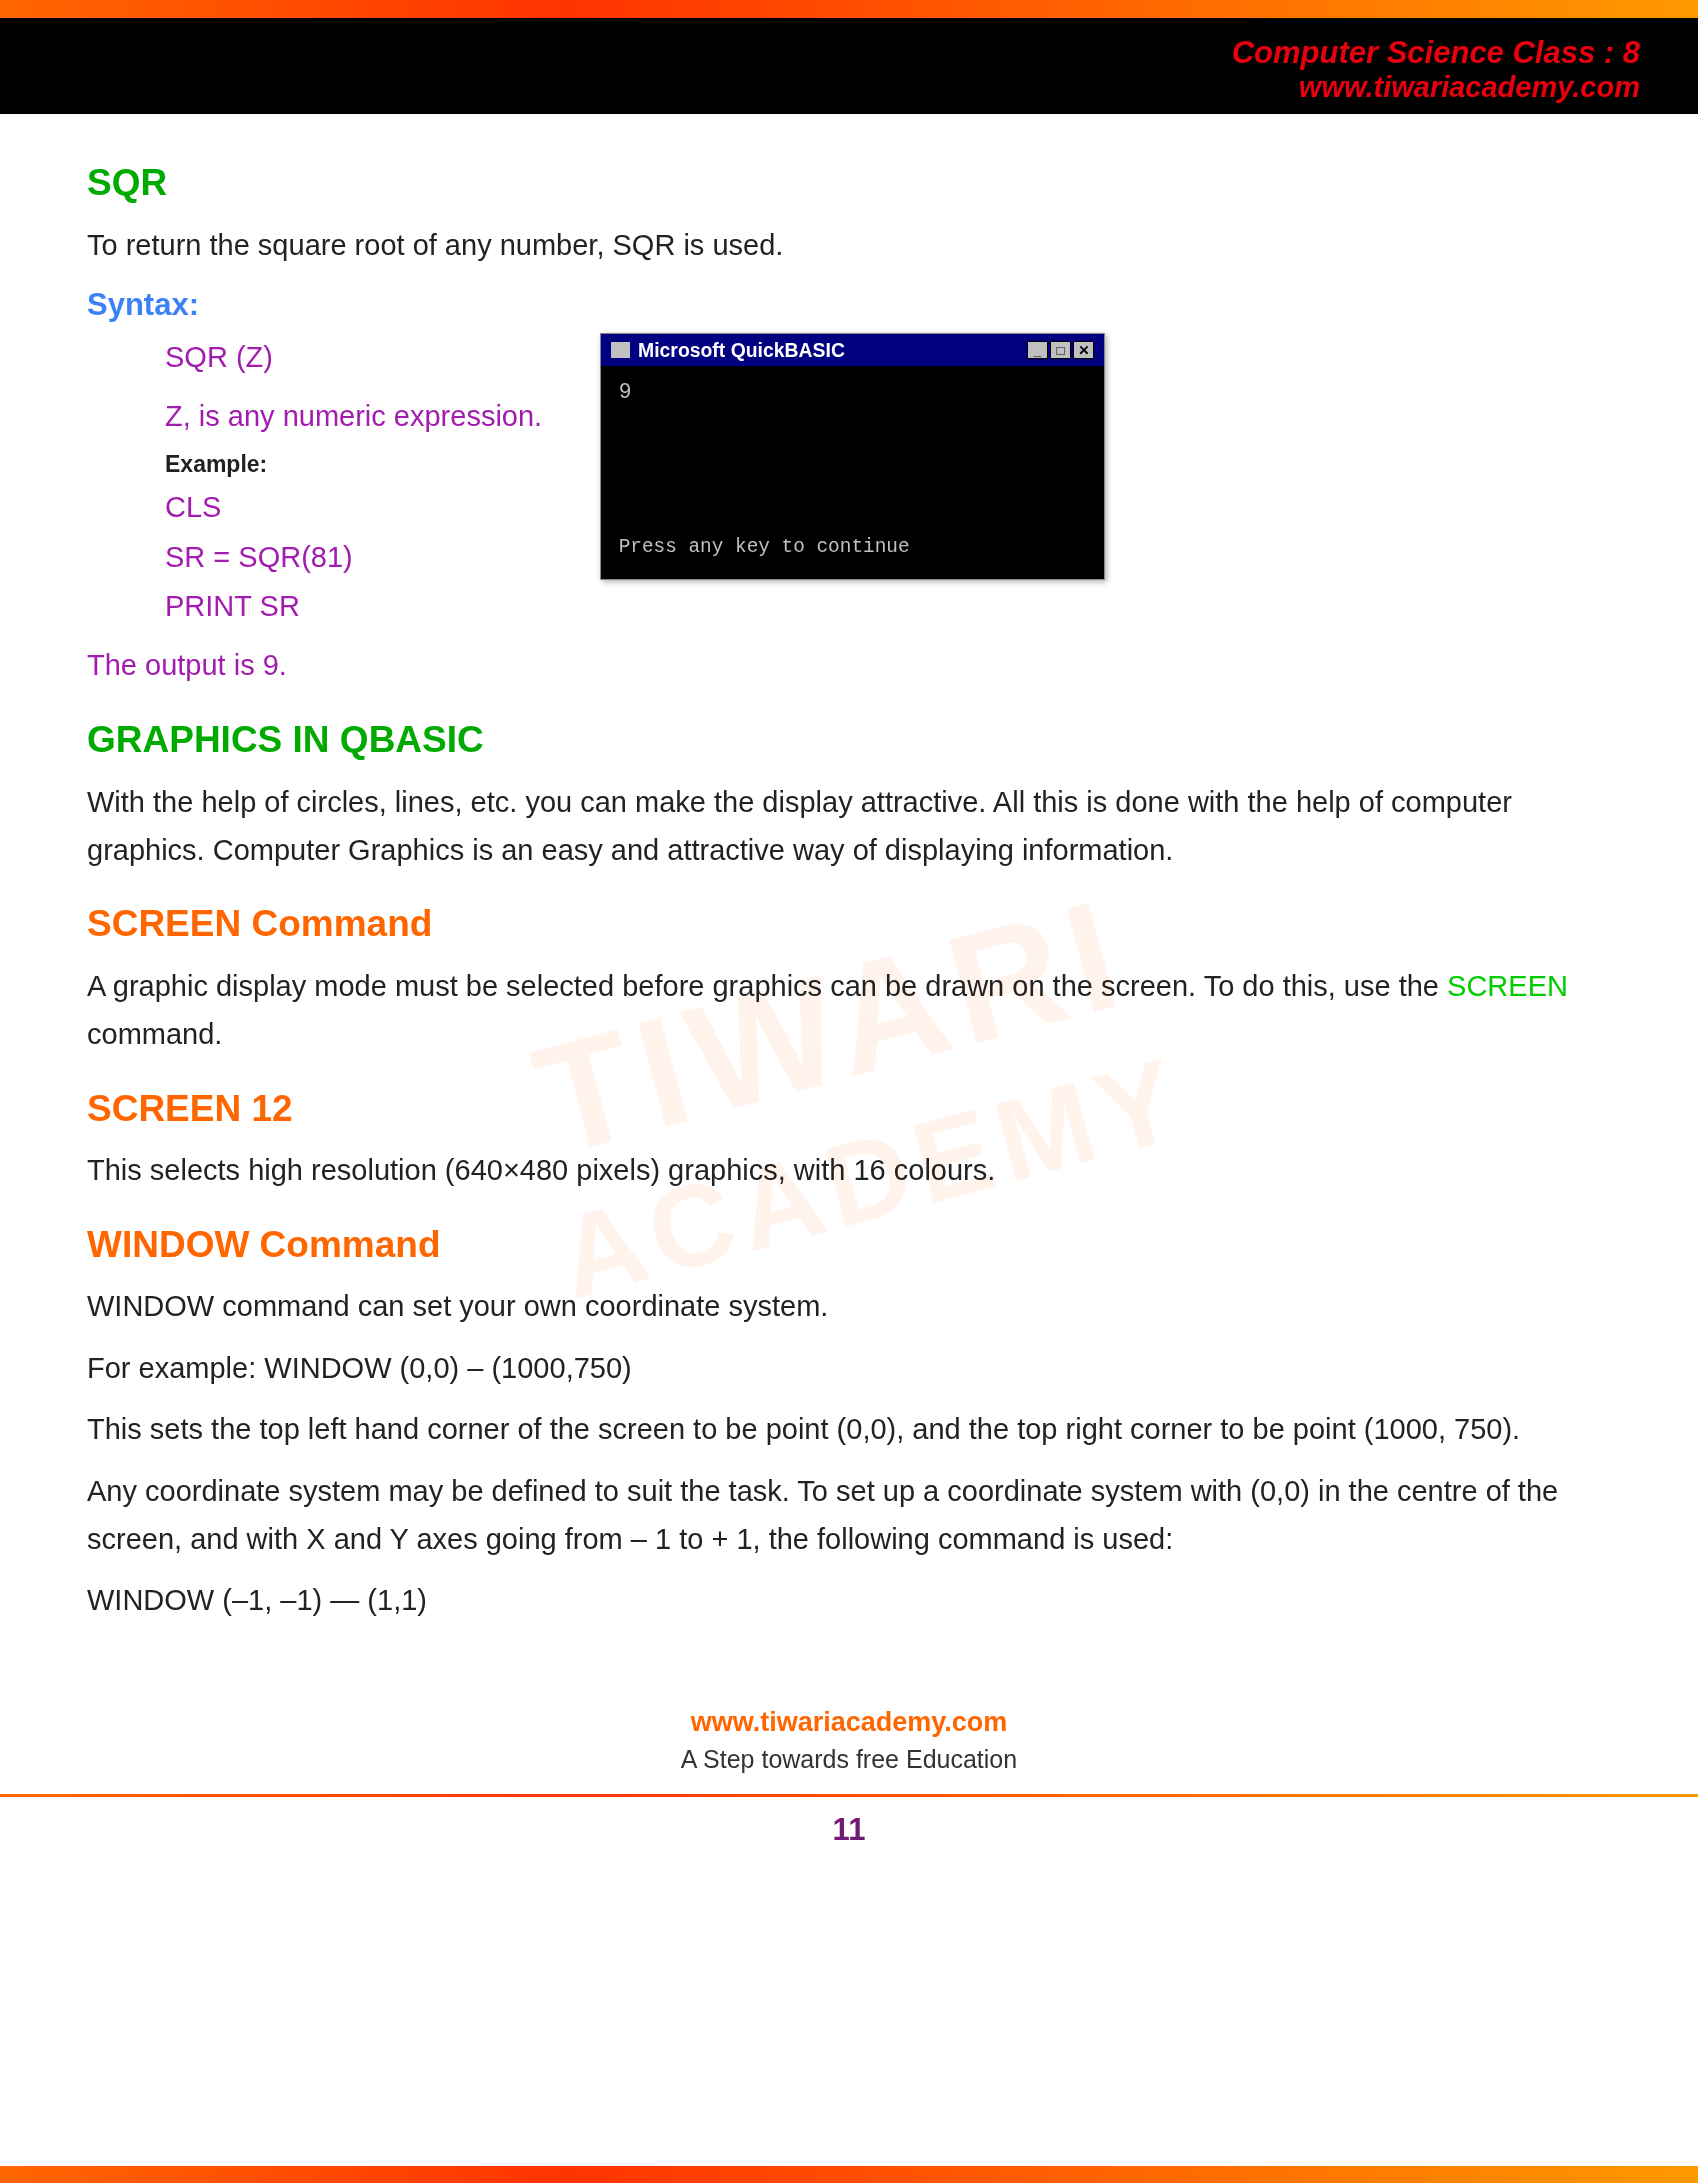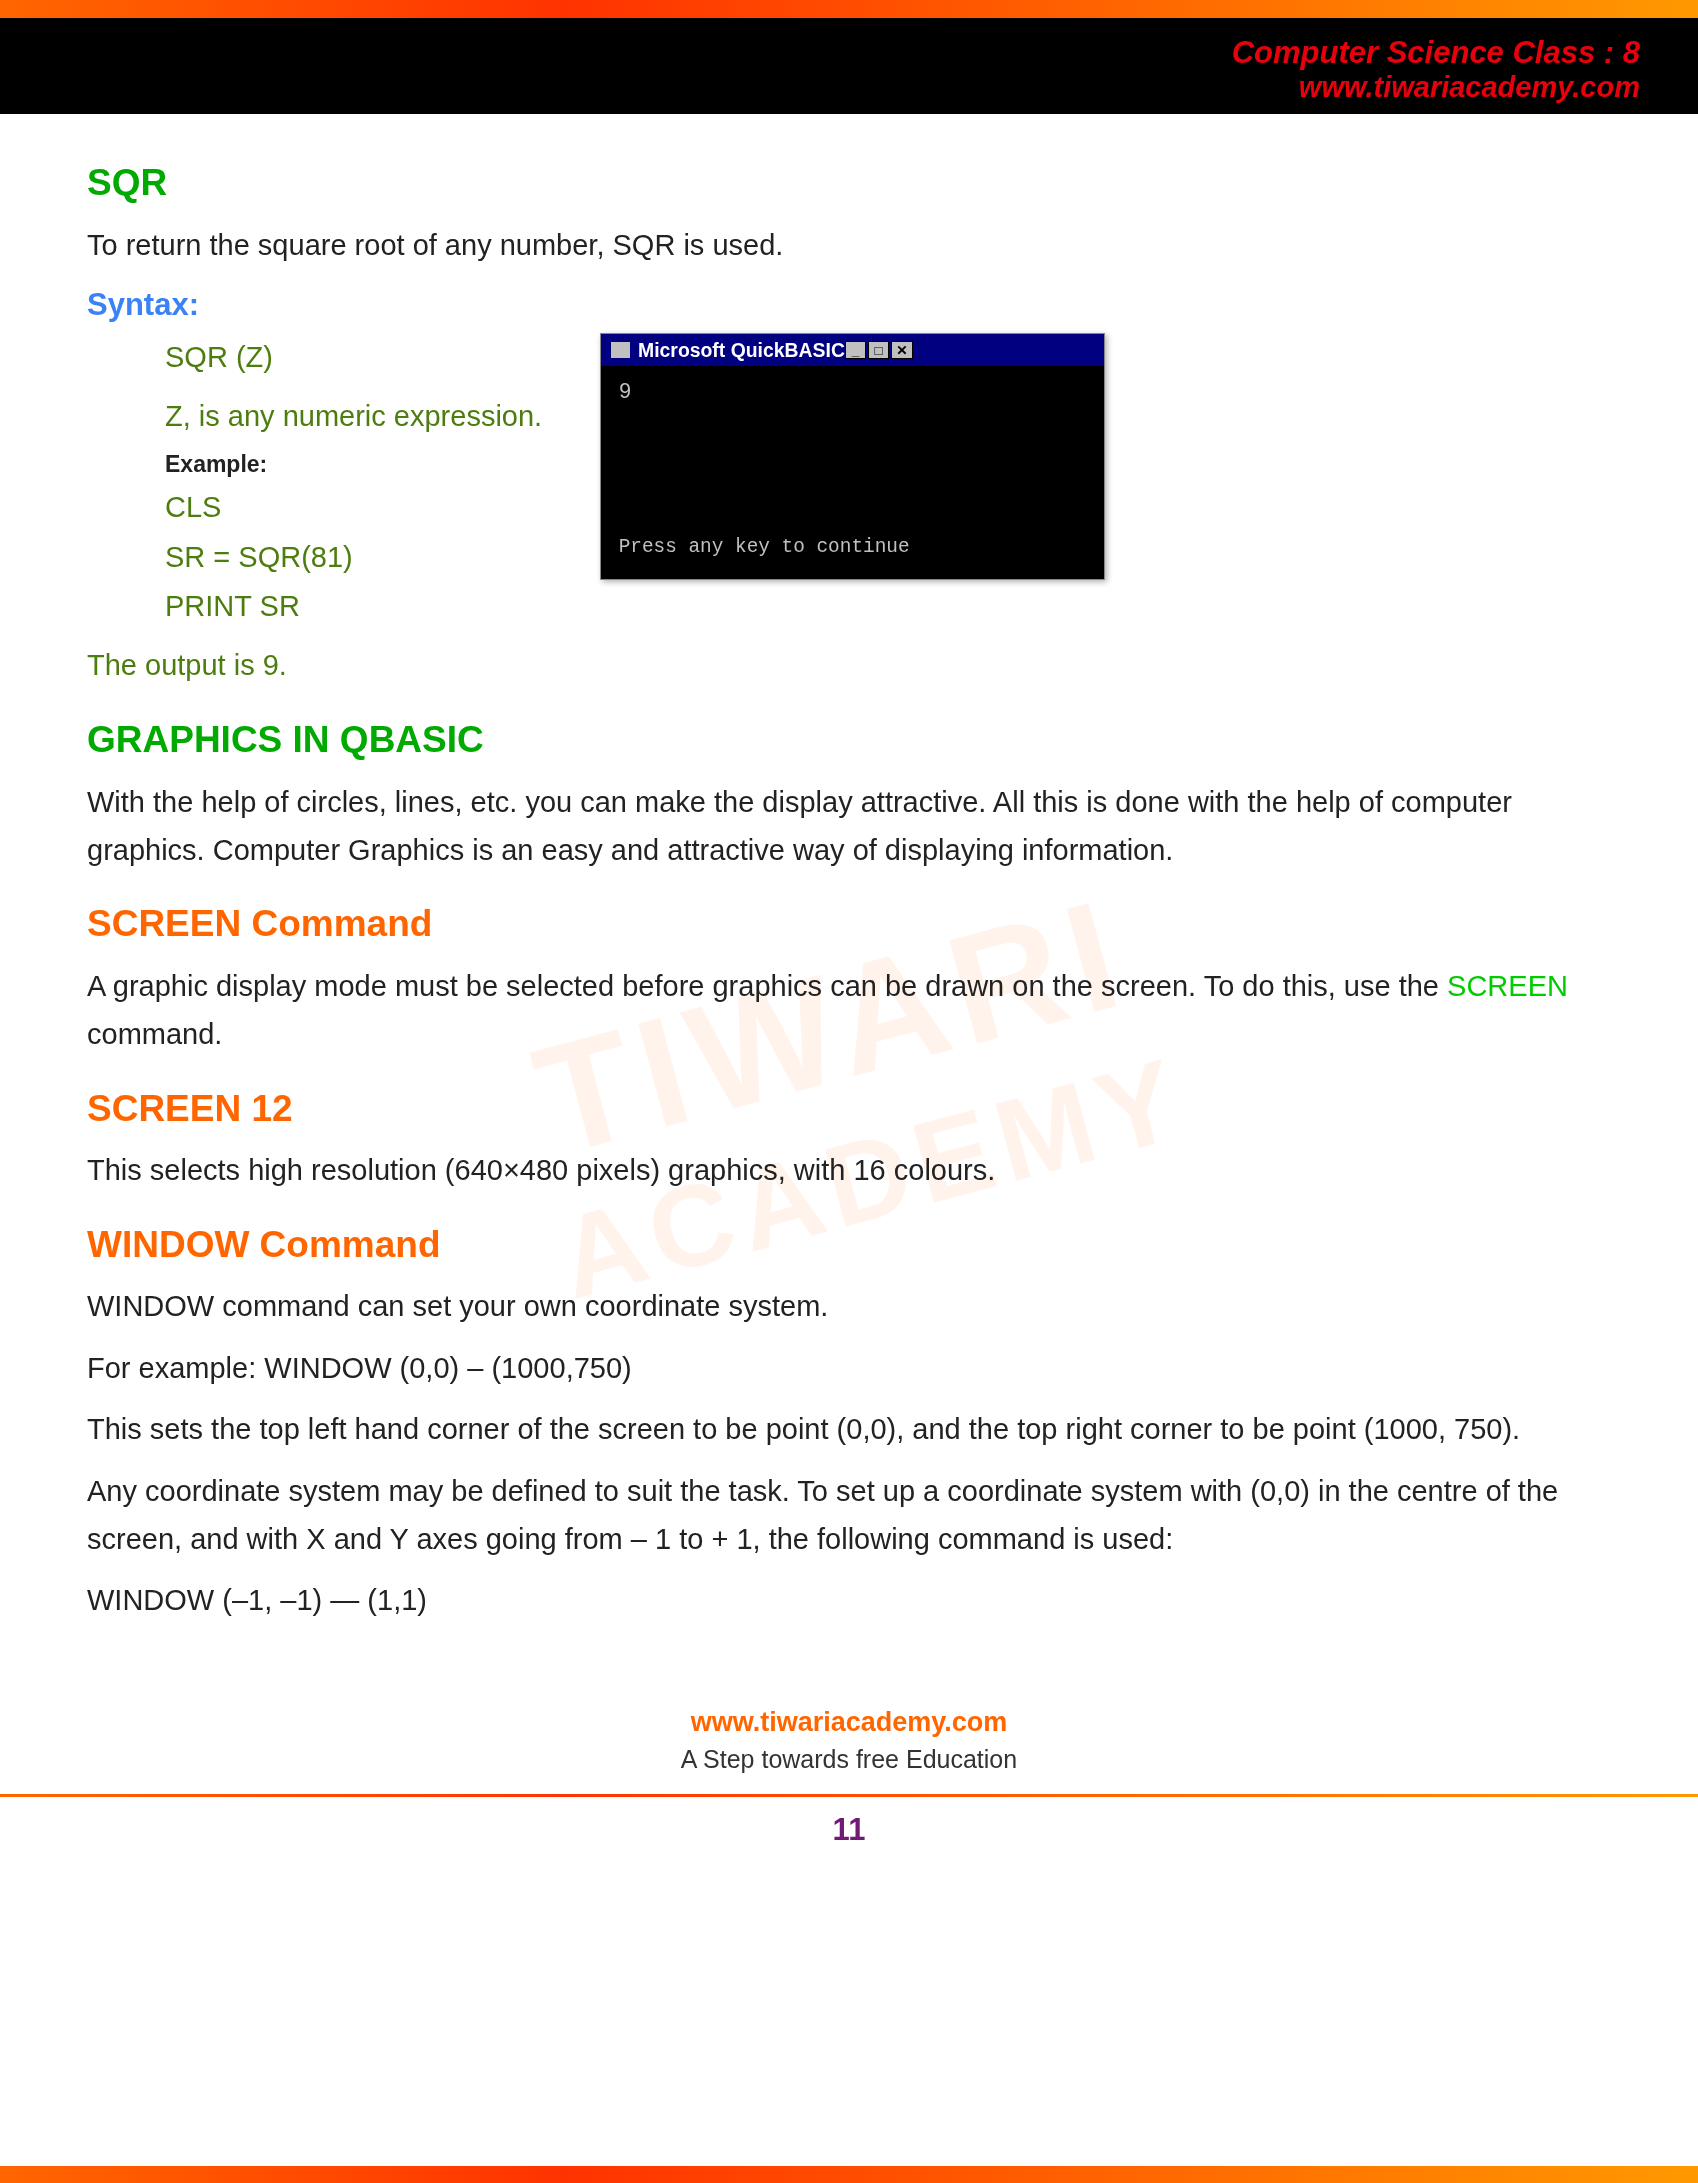--- a/index.html
+++ b/index.html
@@ -111,21 +111,21 @@
       margin-top: 17.5px;
     }
 
     .code-block {
       margin-left: 78px;
       margin-bottom: 9.7px;
     }
 
     .code-line {
       font-size: 29px;
-      color: #4d7c0f;
+      color: #a21caf;
       line-height: 1.7;
     }
 
     .example-label {
       font-size: 23px;
       font-weight: bold;
       color: #222;
       margin-bottom: 5.8px;
     }
 
@@ -155,21 +155,21 @@
     }
 
     .qbasic-titlebar {
       background: #000080;
       color: #fff;
       font-family: 'Arial', sans-serif;
       font-size: 19.4px;
       font-weight: bold;
       padding: 4.9px 9.7px;
       display: flex;
-      justify-content: flex-start;
+      justify-content: space-between;
       align-items: center;
     }
 
     .qbasic-titlebar-left {
       display: flex;
       align-items: center;
       gap: 7.8px;
     }
 
     .qbasic-titlebar-icon {

